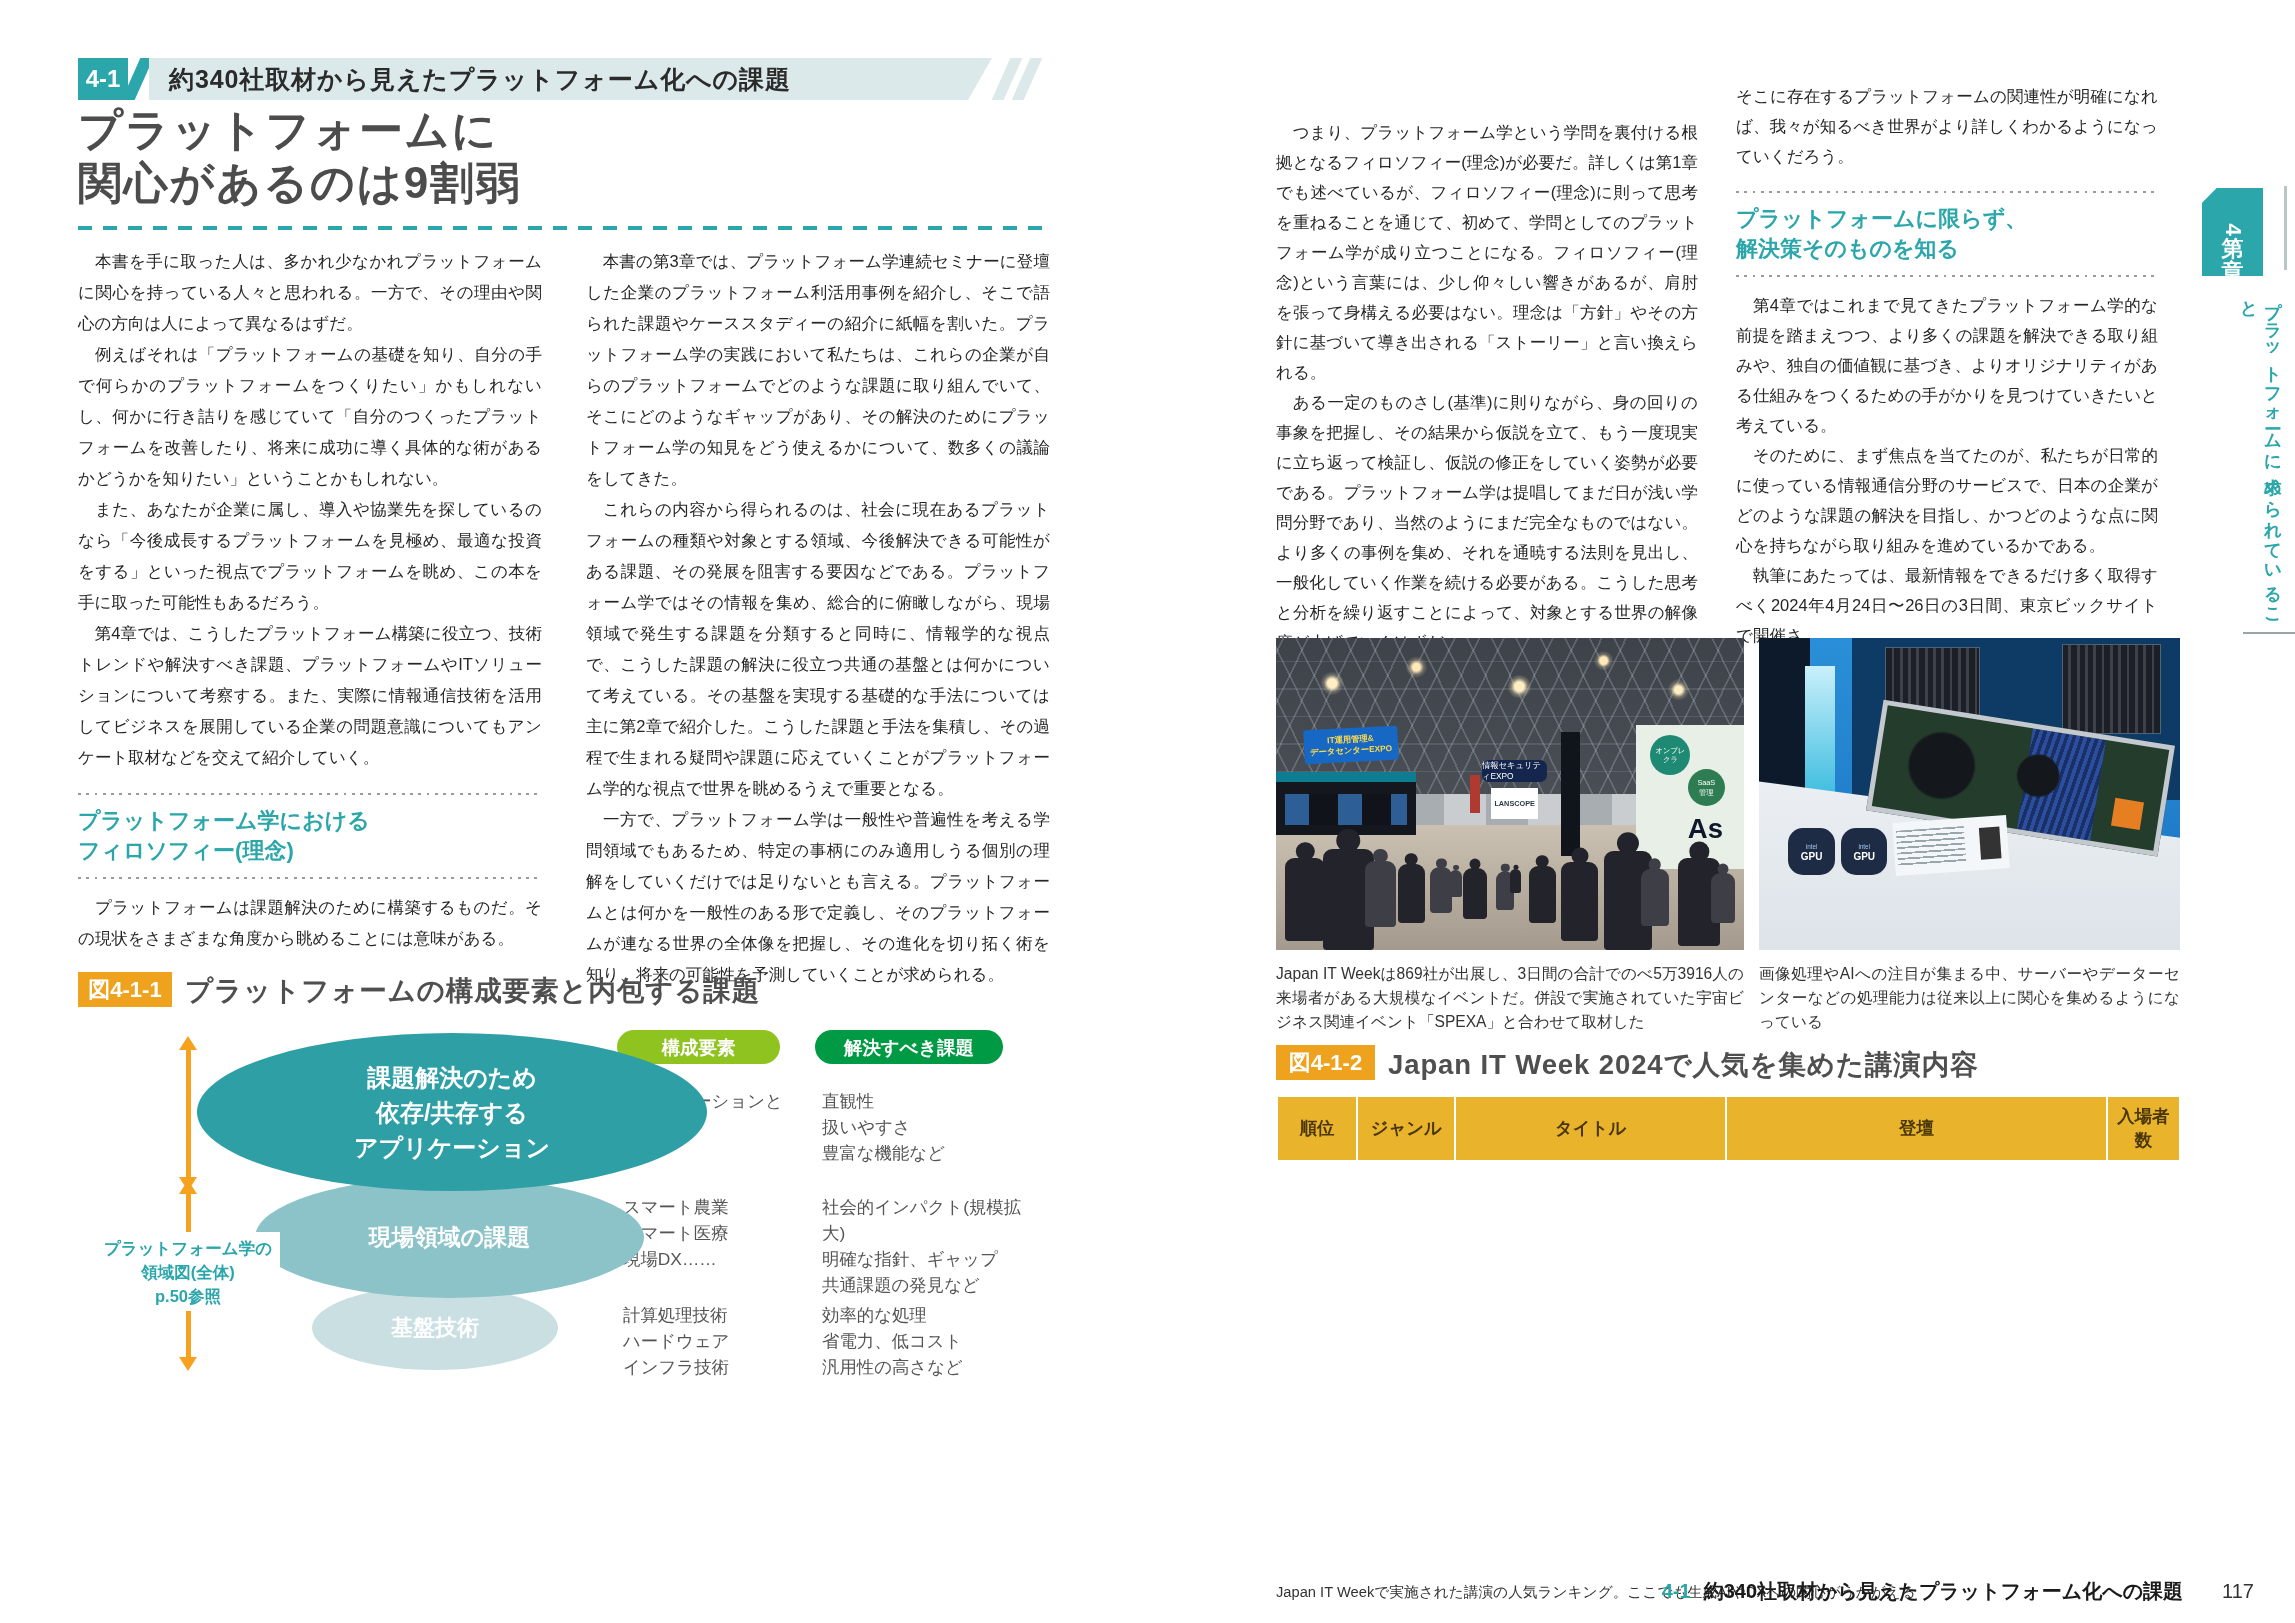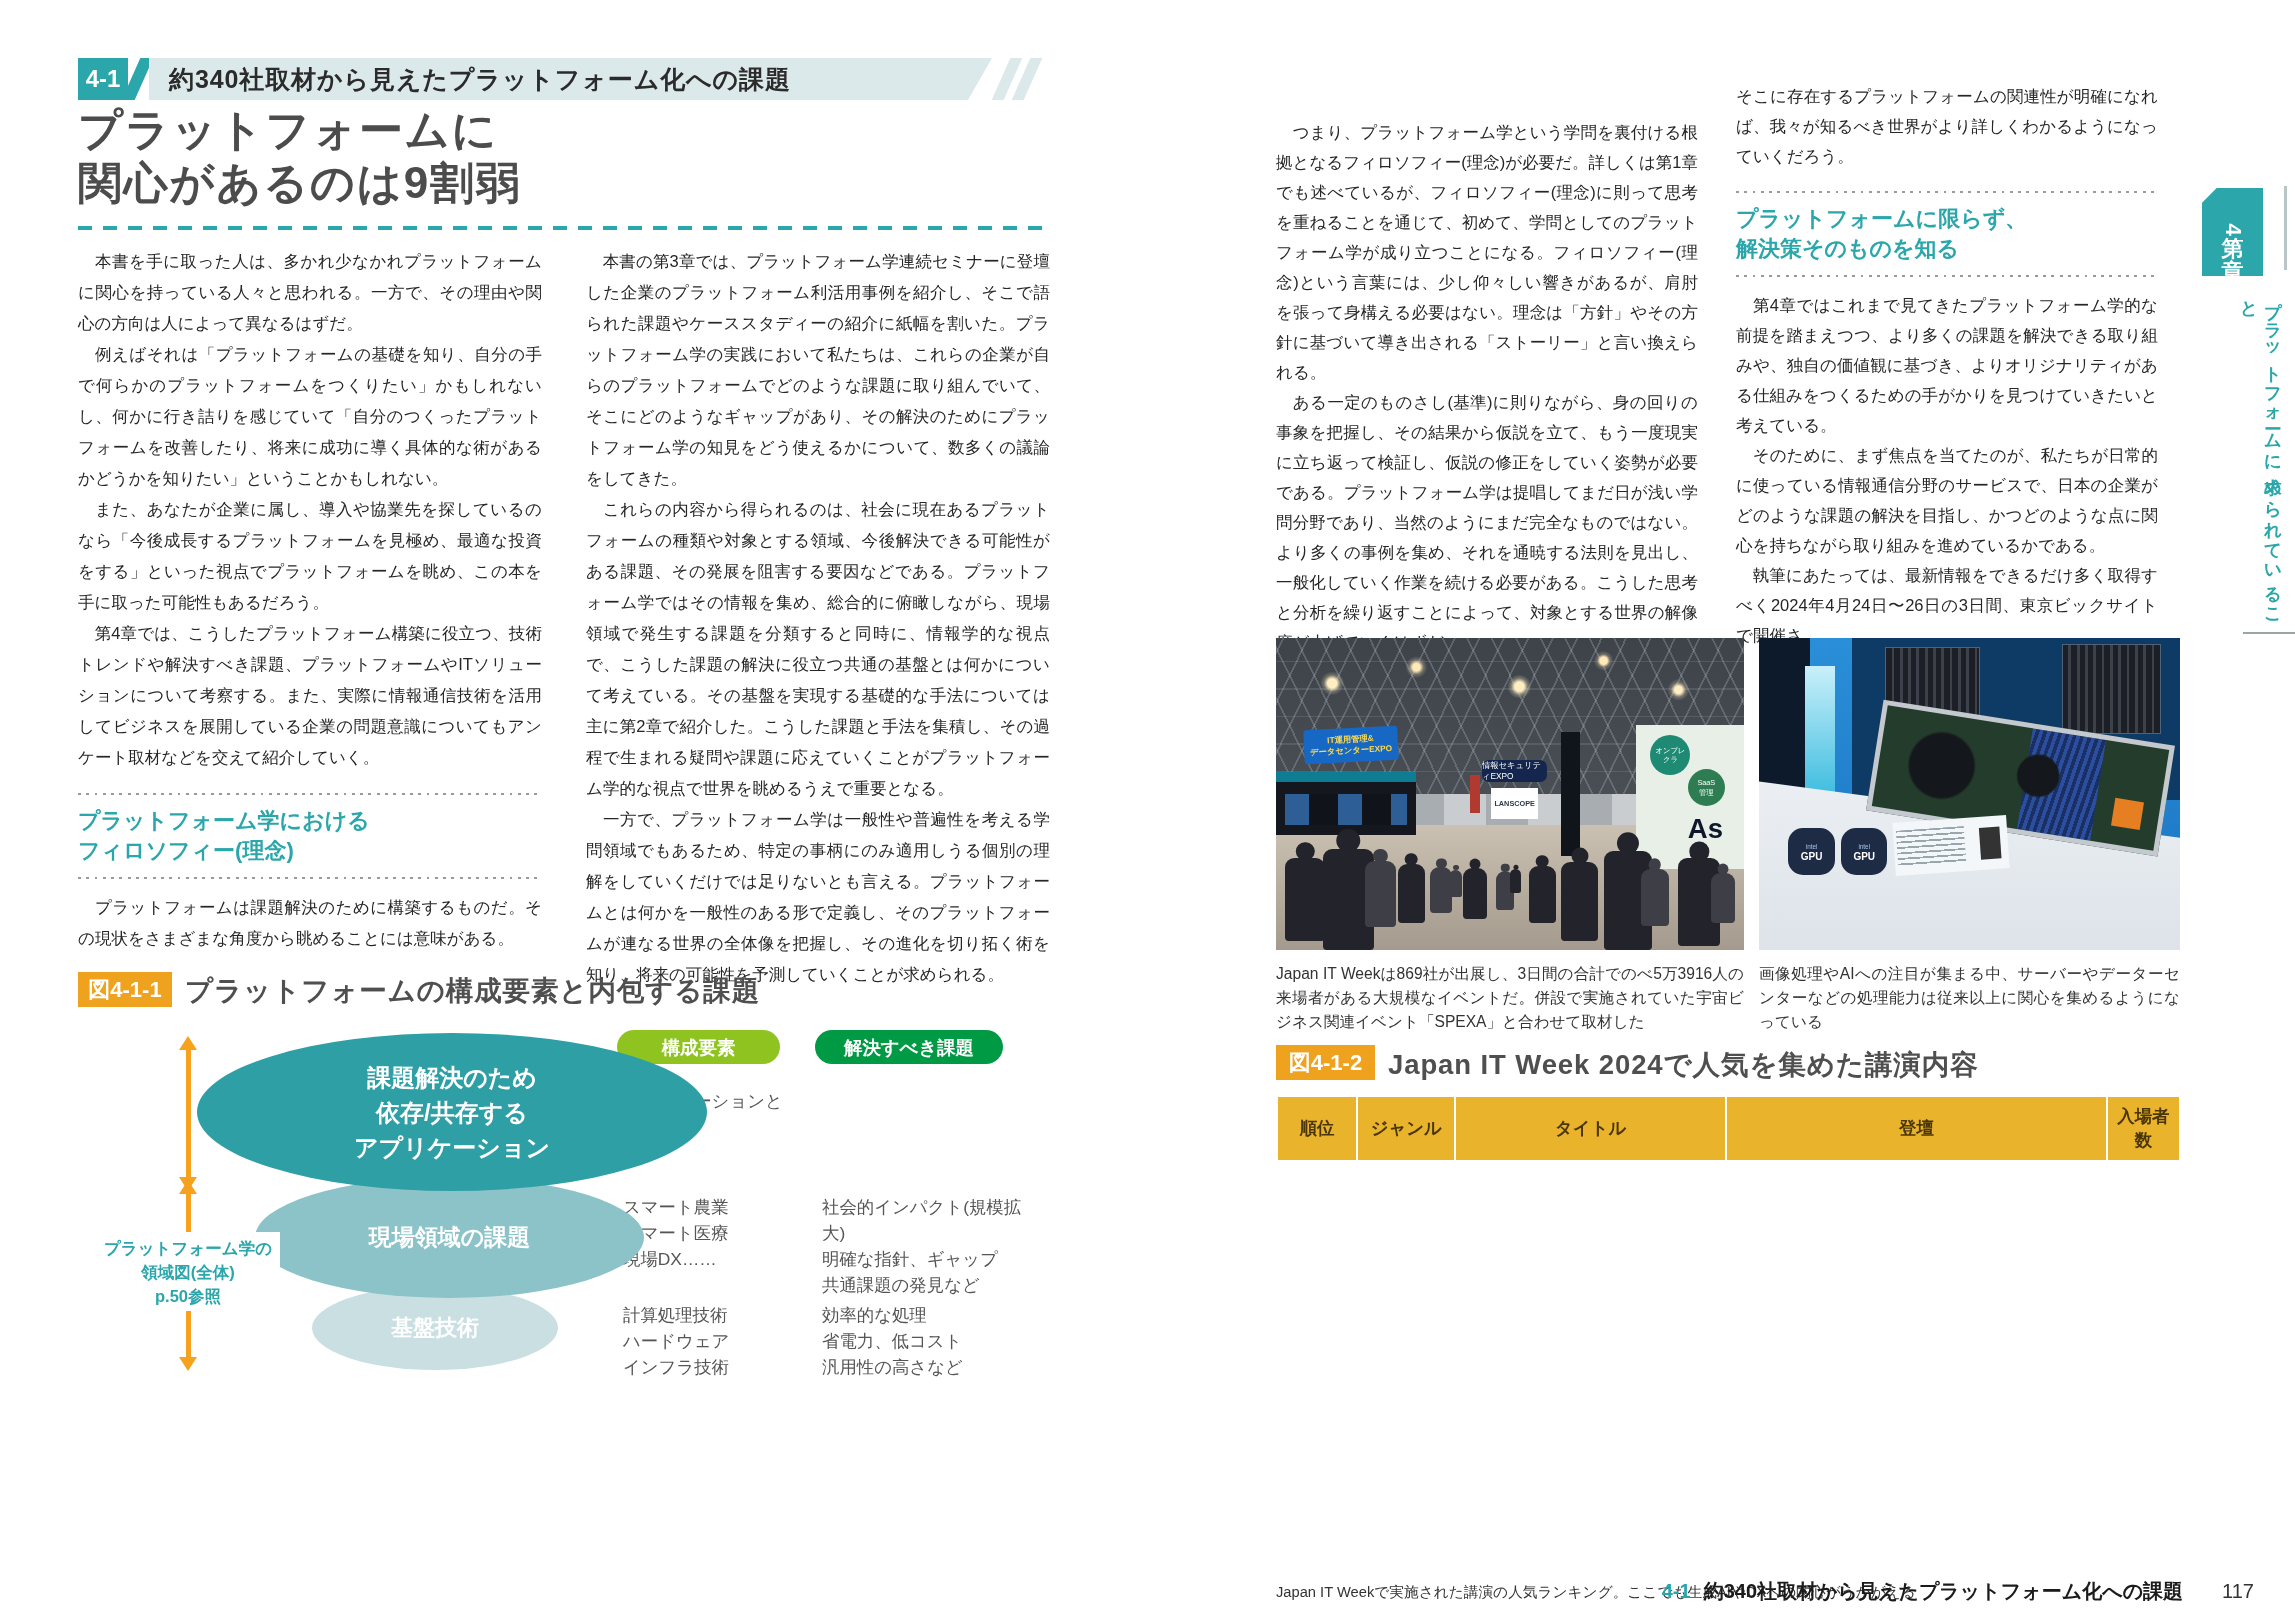--- a/index.html
+++ b/index.html
@@ -212,20 +212,23 @@
   <div class="varrow" id="arrow-2"></div>
   <div class="abs pre" id="axis-label">プラットフォーム学の
 領域図(全体)
 p.50参照</div>
 
   <div class="pill" id="pill-comp">構成要素</div>
   <div class="pill" id="pill-issue">解決すべき課題</div>
 
   <div class="fig1-text f1c pre" style="top:1088px;">アプリケーションと
 そのUI</div>
+  <div class="fig1-text f1i pre" style="top:1088px;">直観性
+扱いやすさ
+豊富な機能など</div>
   <div class="fig1-text f1c pre" style="top:1194px;">スマート農業
 スマート医療
 現場DX……</div>
   <div class="fig1-text f1i pre" style="top:1194px;">社会的インパクト(規模拡大)
 明確な指針、ギャップ
 共通課題の発見など</div>
   <div class="fig1-text f1c pre" style="top:1302px;">計算処理技術
 ハードウェア
 インフラ技術</div>
   <div class="fig1-text f1i pre" style="top:1302px;">効率的な処理

